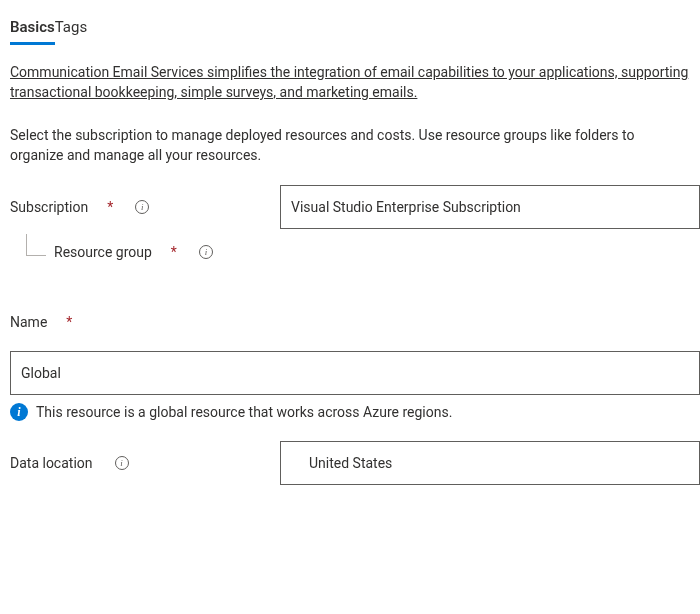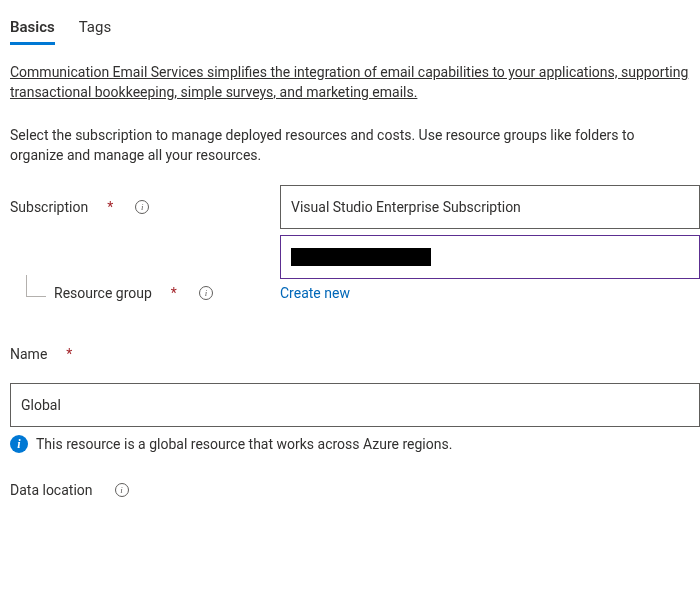--- a/index.html
+++ b/index.html
@@ -8,21 +8,20 @@
       font-size: 14px;
       color: #323130;
       background: #ffffff;
       width: 700px;
       height: 614px;
       overflow: hidden;
       padding: 18px 0 0 10px;
     }
     .tabs {
       display: flex;
-      gap: 24px;
       border-bottom: 0;
       margin-bottom: 18px;
     }
     .tab {
       font-size: 15px;
       color: #323130;
       padding: 0 0 8px 0;
       cursor: pointer;
       position: relative;
     }
@@ -182,32 +181,26 @@
       <span class="info-icon">i</span>
     </div>
     <div class="form-control-col">
       <div class="select-box">
         <span>Visual Studio Enterprise Subscription</span>
       </div>
     </div>
   </div>
 
   <div class="rg-block">
-    <div class="form-row" style="align-items:flex-end; ">
+    <div class="form-row" style="align-items:center; ">
       <div class="form-label-col indented">
         <span class="indent-connector"></span>
         <span>Resource group</span>
         <span class="req">*</span>
         <span class="info-icon">i</span>
-      </div>
-      <div class="form-control-col">
-        <div class="select-box focused">
-          <span class="redacted"></span>
-        </div>
-        <span class="link">Create new</span>
       </div>
     </div>
   </div>
 </div>
 
 <div class="section-block">
   <div class="spacer-small"></div>
 
   <div class="form-row">
     <div class="form-label-col">
@@ -228,14 +221,19 @@
         </div>
       </div>
     </div>
   </div>
 
   <div class="form-row" style="margin-top:6px;">
     <div class="form-label-col">
       <span>Data location</span>
       <span class="info-icon">i</span>
     </div>
+    <div class="form-control-col">
+      <div class="select-box" style="padding-left:28px;">
+        <span>United States</span>
+      </div>
+    </div>
   </div>
 </div>
 
 </body></html>

